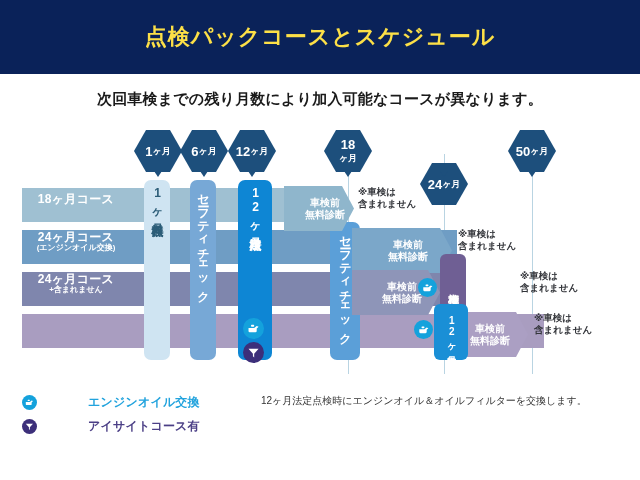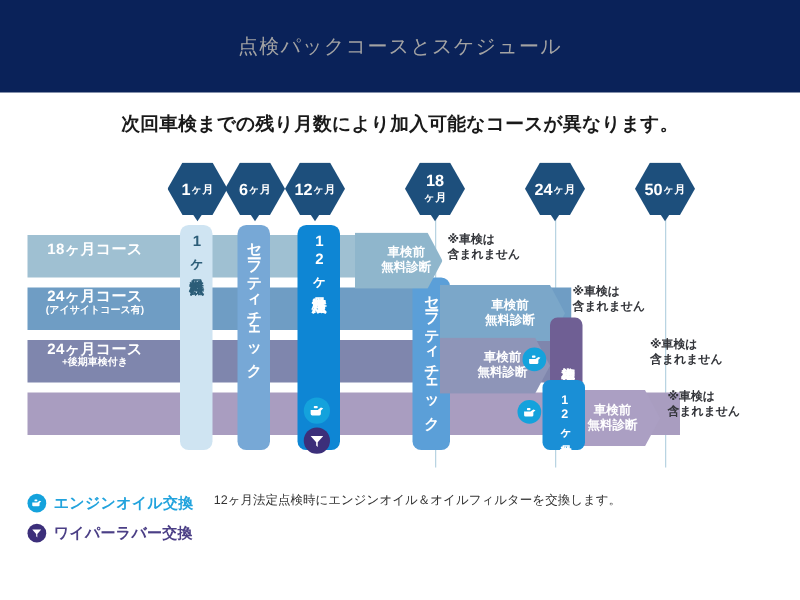--- a/index.html
+++ b/index.html
@@ -12,21 +12,21 @@
   }
   .page{position:relative;width:640px;height:480px;}
 
   
   .header{
     position:absolute;left:0;top:0;width:640px;height:74px;
     background:#0a2259;
     display:flex;align-items:center;justify-content:center;
   }
   .header-title{
-    color:#a3a3a3;font-size:16px;font-weight:normal;letter-spacing:1px;
+    color:#fde047;font-size:22px;font-weight:bold;letter-spacing:1px;
   }
 
   
   .subtitle{
     position:absolute;left:0;top:90px;width:640px;
     text-align:center;font-size:15px;font-weight:bold;color:#1a1a1a;
     letter-spacing:.2px;
   }
 
   
@@ -99,21 +99,21 @@
 
   
   .icon-circ{
     position:absolute;border-radius:50%;
     display:flex;align-items:center;justify-content:center;
   }
   .icon-circ svg{display:block;}
 
   
   .legend{position:absolute;left:22px;top:394px;width:600px;}
-  .legend-row{display:flex;align-items:flex-start;margin-bottom:7px;}
+  .legend-row{display:flex;align-items:flex-start;margin-bottom:7px;gap:45px;}
   .legend-badge{
     width:15px;height:15px;border-radius:50%;flex:0 0 15px;margin-top:1px;
     display:flex;align-items:center;justify-content:center;
   }
   .legend-name{
     font-size:12px;font-weight:bold;margin-left:6px;width:128px;flex:0 0 128px;
     letter-spacing:.2px;
   }
   .legend-desc{font-size:10px;color:#333;line-height:1.45;flex:1;}
 </style>
@@ -132,26 +132,26 @@
       <div class="guide" style="left:348px;height:220px;background:#b9d4e2;"></div>
       <div class="guide" style="left:444px;height:220px;background:#b9d4e2;"></div>
       <div class="guide" style="left:532px;height:220px;background:#b9d4e2;"></div>
       <div class="band" style="top:58px;width:320px;background:#9fc0d2;"></div>
       <div class="band-label" style="top:58px;">
         <span class="main">18ヶ月コース</span>
       </div>
       <div class="band" style="top:100px;width:435px;background:#6f9dc4;"></div>
       <div class="band-label" style="top:100px;">
         <span class="main">24ヶ月コース</span>
-        <span class="sub">(アイサイトコース有)</span>
+        <span class="sub">(エンジンオイル交換)</span>
       </div>
       <div class="band" style="top:142px;width:435px;background:#7f86ad;"></div>
       <div class="band-label" style="top:142px;">
         <span class="main">24ヶ月コース</span>
-        <span class="sub">+後期車検付き</span>
+        <span class="sub">+含まれません</span>
       </div>
       <div class="band" style="top:184px;width:522px;background:#a99dc0;"></div>
       <div class="hex" style="left:134px;background:#1d4f7c;">
         <span class="num">1</span>
         <span class="unit">ヶ月</span>
       </div>
       <div class="hex-tail" style="left:154px;border-top-color:#1d4f7c;"></div>
       <div class="hex" style="left:180px;background:#1d4f7c;">
         <span class="num">6</span>
         <span class="unit">ヶ月</span>
@@ -160,21 +160,21 @@
       <div class="hex" style="left:228px;background:#1d4f7c;text-align:center;">
         <span class="num">12</span>
         <span class="unit">ヶ月</span>
       </div>
       <div class="hex-tail" style="left:248px;border-top-color:#1d4f7c;"></div>
       <div class="hex" style="left:324px;background:#1d4f7c;flex-direction:column;">
         <span class="num">18</span>
         <span class="unit">ヶ月</span>
       </div>
       <div class="hex-tail" style="left:344px;border-top-color:#1d4f7c;"></div>
-      <div class="hex" style="left:420px;background:#1d4f7c;">
+      <div class="hex" style="left:420px;background:#1d4f7c;margin-top:33px;">
         <span class="num">24</span>
         <span class="unit">ヶ月</span>
       </div>
       <div class="hex-tail" style="left:440px;border-top-color:#1d4f7c;"></div>
       <div class="hex" style="left:508px;background:#1d4f7c;">
         <span class="num">50</span>
         <span class="unit">ヶ月</span>
       </div>
       <div class="hex-tail" style="left:528px;border-top-color:#1d4f7c;"></div>
       <div class="vcol" style="left:144px;top:50px;width:26px;height:180px;background:#cfe4f2;">
@@ -257,17 +257,17 @@
         <span class="legend-desc">12ヶ月法定点検時にエンジンオイル＆オイルフィルターを交換します。</span>
       </div>
       <div class="legend-row">
         <span class="legend-badge" style="background:transparent;">
           <span class="icon-circ" style="position:relative;width:15px;height:15px;background:#3c2f7a;">
             <svg width="10.799999999999999" height="10.799999999999999" viewBox="0 0 24 24">
               <path fill="#ffffff" d="M4 6h16l-7 8v6l-2-2v-4z"></path>
             </svg>
           </span>
         </span>
-        <span class="legend-name" style="color:#4b3f86;">ワイパーラバー交換</span>
+        <span class="legend-name" style="color:#4b3f86;">アイサイトコース有</span>
       </div>
     </div>
 
 </div>
 
 </body></html>

